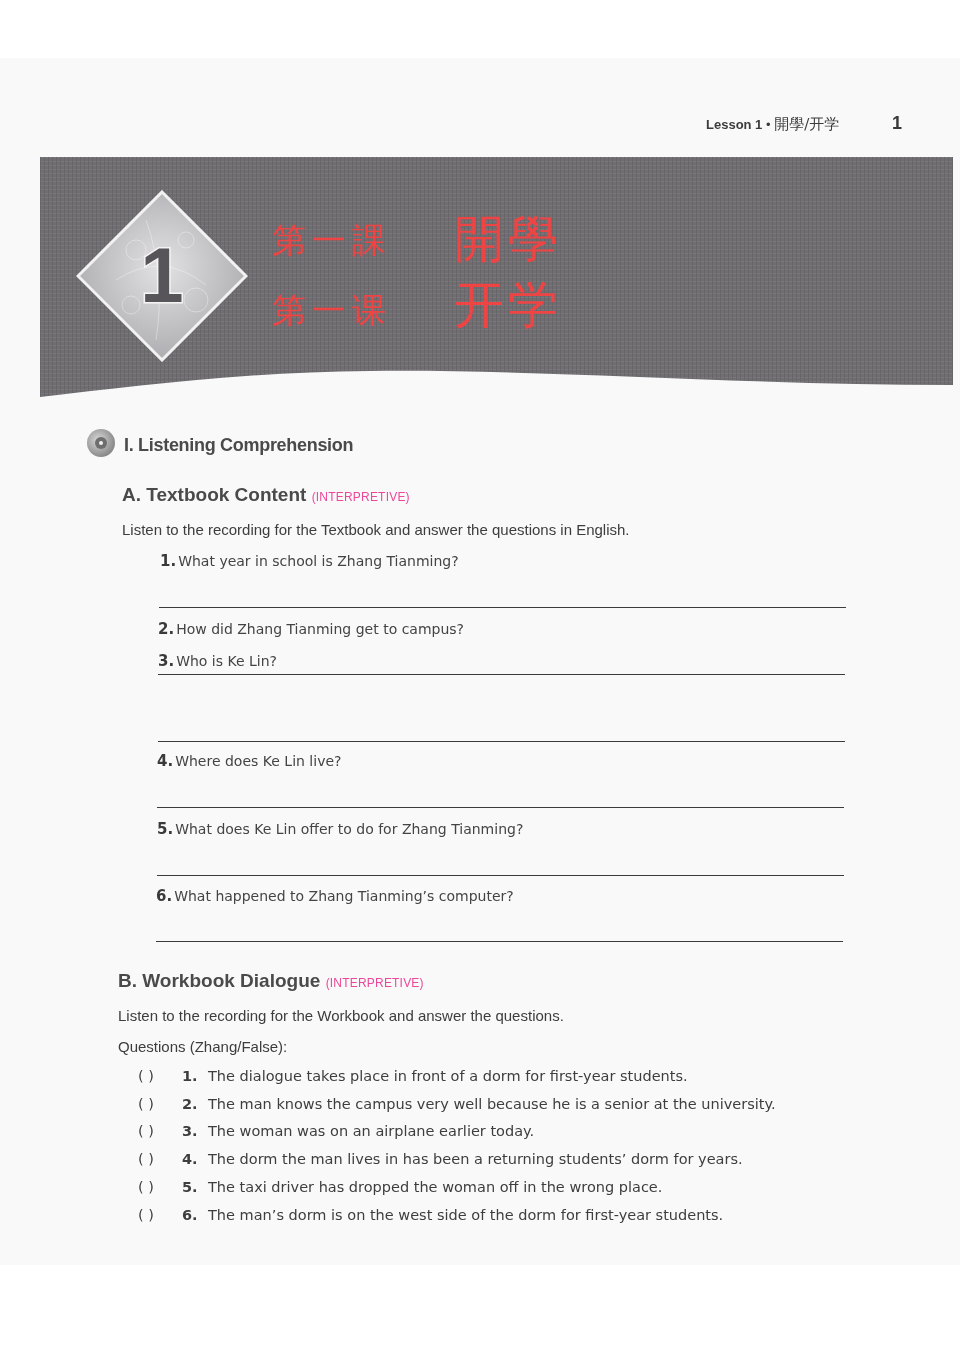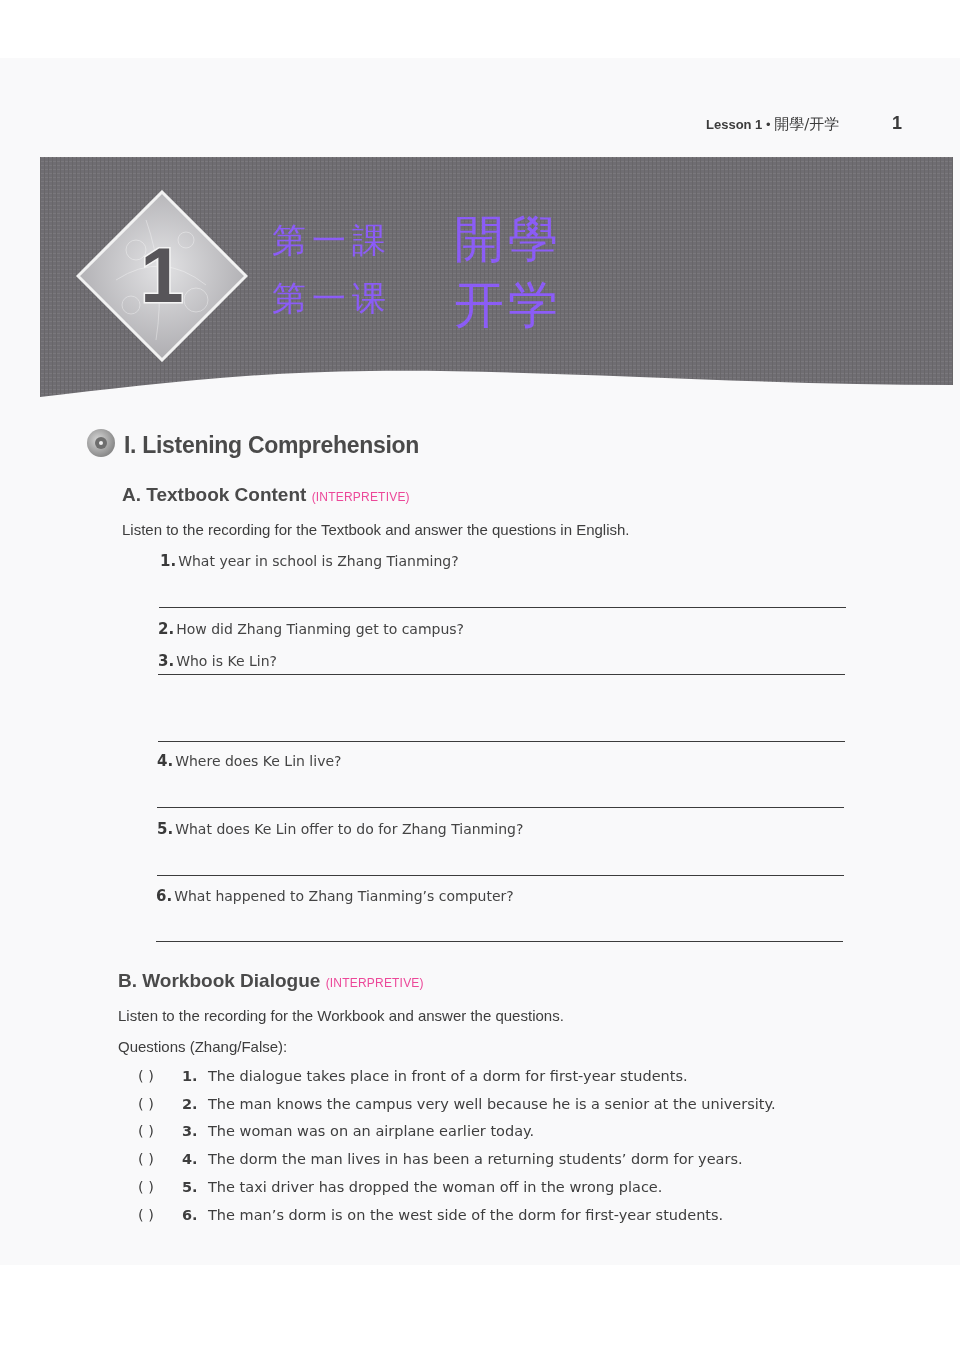--- a/index.html
+++ b/index.html
@@ -7,28 +7,28 @@
          font-family: "Liberation Sans", "DejaVu Sans", sans-serif; color: #3a3a3a; }
   .page { position: absolute; left: 0; top: 58px; width: 960px; height: 1207px; background: #f9f9fa; }
   .running-head { position: absolute; top: 115px; left: 706px; font-size: 13px; color: #3c3c3c; white-space: nowrap; }
   .running-head .lesson { font-weight: bold; }
   .running-head .cjk { font-family: "DejaVu Serif", serif; font-size: 15px; }
   .page-number { position: absolute; top: 113px; left: 892px; font-size: 18px; font-weight: bold; color: #3a3a3a; }
 
   .banner { position: absolute; left: 40px; top: 157px; width: 913px; height: 245px; }
   .banner svg { position: absolute; left: 0; top: 0; }
   .diamond { position: absolute; left: 76px; top: 190px; width: 172px; height: 172px; }
-  .title-line { position: absolute; font-family: "DejaVu Serif", serif; color: #8b5cf6; white-space: nowrap; }
+  .title-line { position: absolute; font-family: "DejaVu Serif", serif; color: #ef4444; white-space: nowrap; }
   .title-1a { left: 272px; top: 218px; font-size: 34px; letter-spacing: 6px; }
   .title-1b { left: 454px; top: 206px; font-size: 50px; letter-spacing: 4px; }
-  .title-2a { left: 272px; top: 276px; font-size: 34px; letter-spacing: 6px; }
+  .title-2a { left: 272px; top: 288px; font-size: 34px; letter-spacing: 6px; }
   .title-2b { left: 454px; top: 272px; font-size: 50px; letter-spacing: 4px; }
 
   .section-head { position: absolute; left: 86px; top: 428px; display: flex; align-items: center; gap: 8px; }
-  .section-head .title { font-size: 23px; font-weight: bold; color: #4a4a4a; letter-spacing: -0.3px; }
+  .section-head .title { font-size: 18px; font-weight: bold; color: #4a4a4a; letter-spacing: -0.3px; }
   .sub-head { position: absolute; font-size: 19px; font-weight: bold; color: #4a4a4a; white-space: nowrap; }
   .sub-head .tag { font-size: 12px; font-weight: normal; color: #ec4899; letter-spacing: 0.2px; }
   .instruction { position: absolute; font-size: 15px; color: #3d3d3d; white-space: nowrap; }
 
   .q { position: absolute; font-family: "DejaVu Sans", sans-serif; font-size: 14px; color: #444; white-space: nowrap; }
   .q .num { font-weight: bold; font-size: 15px; color: #3a3a3a; margin-right: 2px; }
   .answer-line { position: absolute; height: 0; border-top: 1.3px solid #3c3c3c; }
 
   .tf { position: absolute; left: 138px; font-family: "DejaVu Sans", sans-serif; font-size: 14.5px; color: #3e3e3e; white-space: nowrap; display: flex; }
   .tf .paren { width: 44px; }

